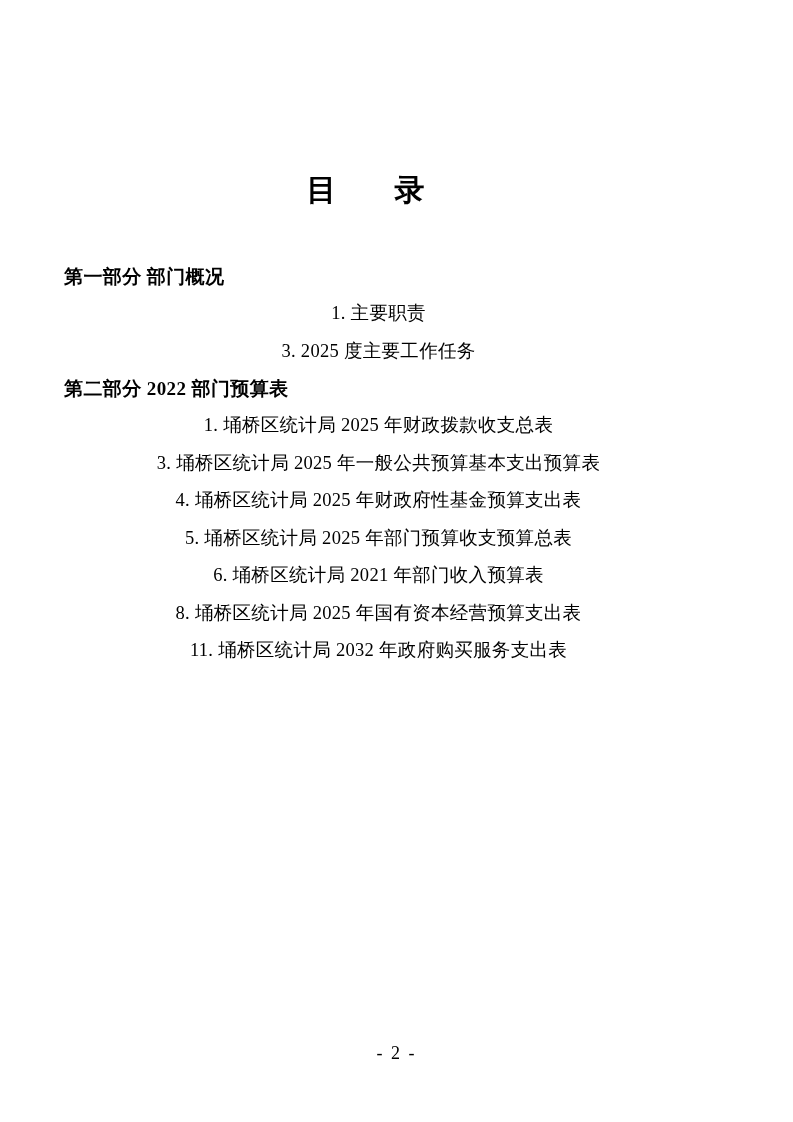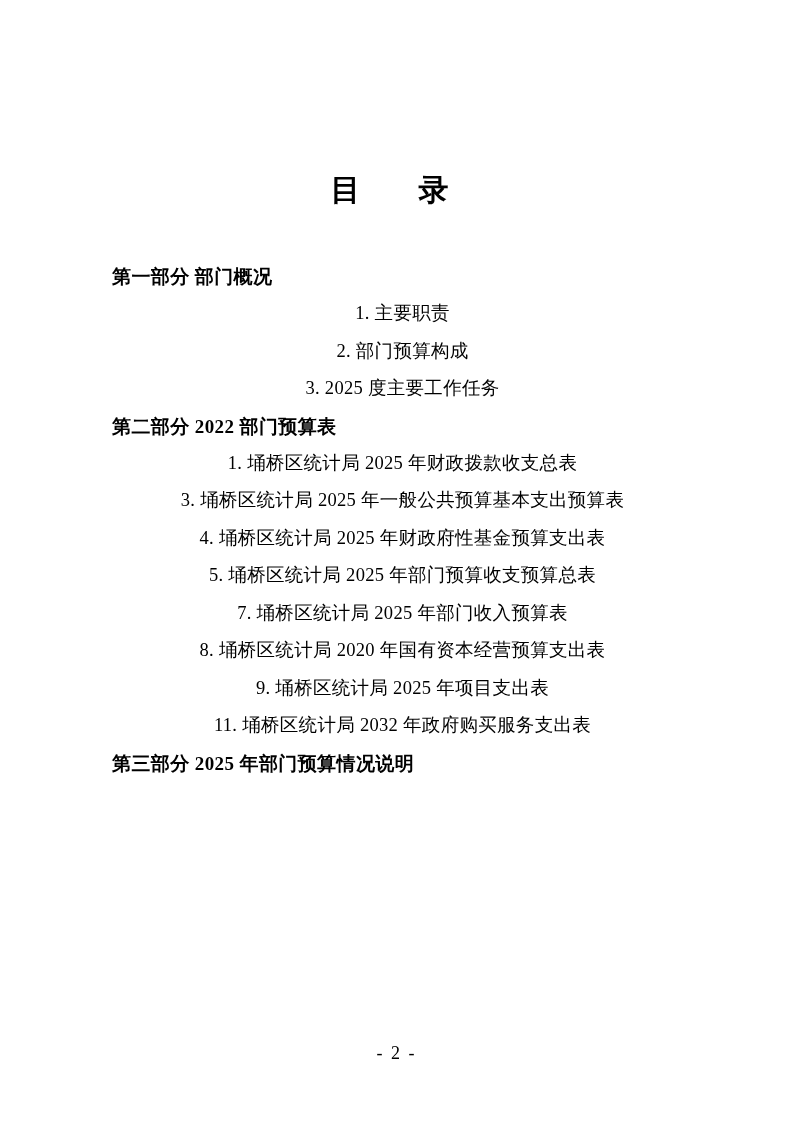--- a/index.html
+++ b/index.html
@@ -15,21 +15,21 @@
     position: relative;
     overflow: hidden;
   }
   .page {
     position: absolute;
     top: 0;
     left: 0;
     width: 793px;
     height: 1122px;
     box-sizing: border-box;
-    padding: 170px 100px 0 100px;
+    padding: 170px 100px 0 52px;
   }
   .doc-title {
     text-align: center;
     font-size: 30px;
     font-weight: bold;
     letter-spacing: 14px;
     margin: 0 0 56px 0;
     font-family: "Liberation Serif", "DejaVu Serif", serif;
   }
   .toc {
@@ -65,30 +65,27 @@
 </style>
 </head>
 <body>
 
 <div class="page">
   <h1 class="doc-title">目　录</h1>
 
   <div class="toc">
     <div class="toc-section">第一部分  部门概况</div>
     <div class="toc-entry">1. 主要职责</div>
-    <div class="toc-entry">2. 部门预算构成</div>
     <div class="toc-entry">3. 2025 度主要工作任务</div>
 
     <div class="toc-section">第二部分  2022 部门预算表</div>
     <div class="toc-entry">1. 埇桥区统计局 2025 年财政拨款收支总表</div>
     <div class="toc-entry">3. 埇桥区统计局 2025 年一般公共预算基本支出预算表</div>
     <div class="toc-entry">4. 埇桥区统计局 2025 年财政府性基金预算支出表</div>
     <div class="toc-entry">5. 埇桥区统计局 2025 年部门预算收支预算总表</div>
-    <div class="toc-entry">7. 埇桥区统计局 2025 年部门收入预算表</div>
-    <div class="toc-entry">8. 埇桥区统计局 2020 年国有资本经营预算支出表</div>
-    <div class="toc-entry">9. 埇桥区统计局 2025 年项目支出表</div>
+    <div class="toc-entry">6. 埇桥区统计局 2021 年部门收入预算表</div>
+    <div class="toc-entry">8. 埇桥区统计局 2025 年国有资本经营预算支出表</div>
     <div class="toc-entry">11. 埇桥区统计局 2032 年政府购买服务支出表</div>
 
-    <div class="toc-section">第三部分  2025 年部门预算情况说明</div>
   </div>
 </div>
 
 <div class="page-number">- 2 -</div>
 
 </body></html>

